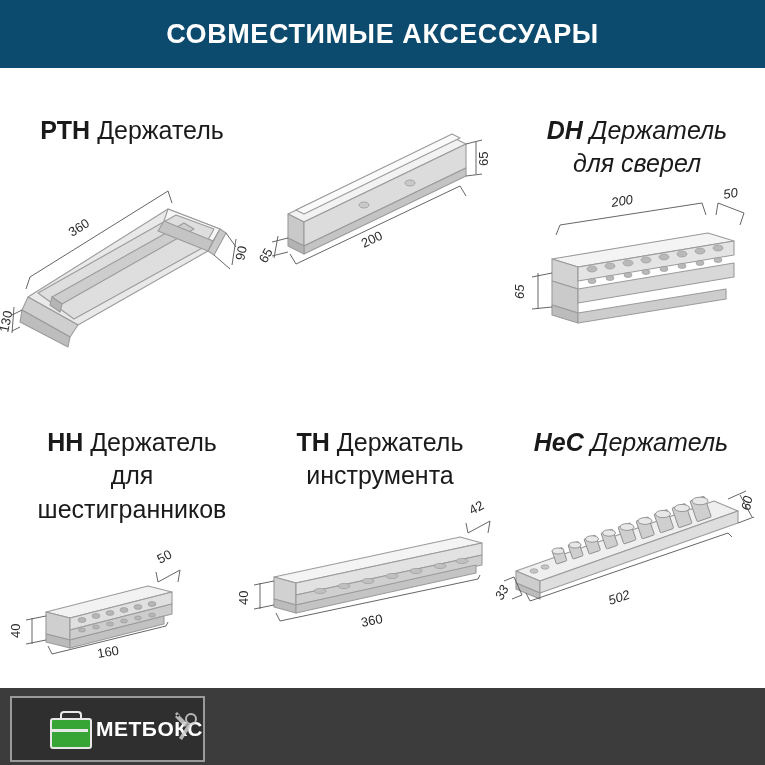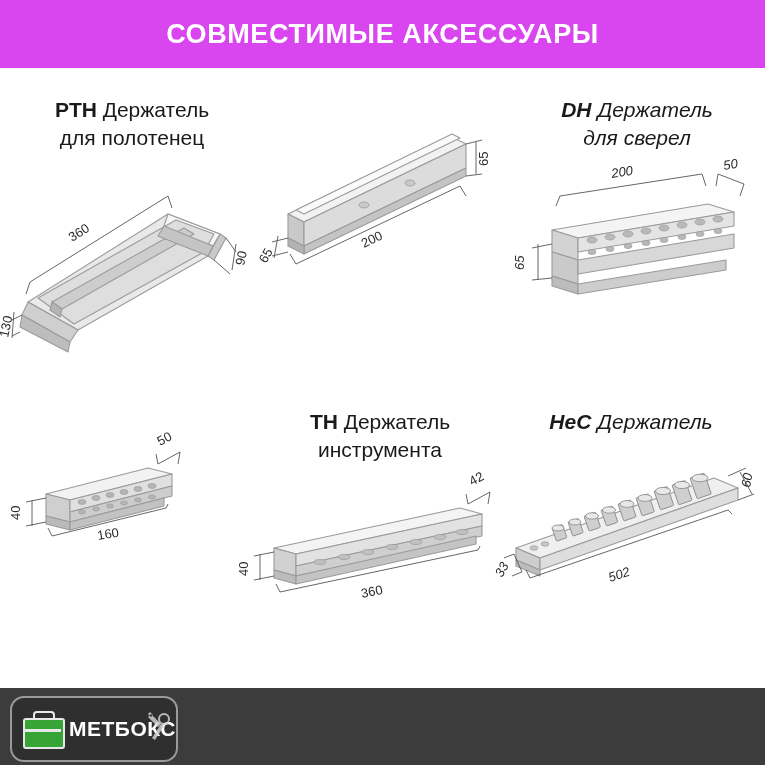--- a/index.html
+++ b/index.html
@@ -6,61 +6,62 @@
   body{
     width:765px;height:765px;
     background:#ffffff;
     font-family:"Liberation Sans", sans-serif;
     overflow:hidden;
     position:relative;
   }
   
   .header{
     position:absolute;left:0;top:0;width:765px;height:68px;
-    background:#d946ef;
+    background:#0c4a6e;
     display:flex;align-items:center;justify-content:center;
   }
   .header-title{
     color:#ffffff;
     font-size:27px;
     font-weight:bold;
     letter-spacing:.6px;
     text-align:center;
   }
   
   .grid{
     position:absolute;left:0;top:68px;width:765px;height:620px;
   }
   .cell{position:absolute;}
   .cap{
     text-align:center;
-    font-size:21px;
+    font-size:25px;
     color:#1a1a1a;
     line-height:1.33;
+    margin-top:18px;
   }
   .cap b{font-weight:bold;}
   .art{position:relative;}
   svg{display:block;overflow:visible;}
   .dim{
     font-size:13px;
     fill:#2b2b2b;
     font-family:"Liberation Sans", sans-serif;
   }
   
   .footer{
     position:absolute;left:0;bottom:0;width:765px;height:77px;
     background:#3c3c3c;
   }
   .logo{
     position:absolute;left:10px;top:8px;
     width:164px;height:62px;
     background:#2f2f2f;
     border:2px solid #9a9a9a;
-    border-radius:14px;
-    display:flex;align-items:center;
+    border-radius:0;
+    display:flex;align-items:center;padding-left:27px;
   }
   .logo-mark{
     position:relative;width:46px;height:38px;margin-left:7px;
   }
   .logo-box{
     position:absolute;left:4px;top:8px;width:38px;height:27px;
     background:#36a535;border:2px solid #e8e8e8;border-radius:3px;
   }
   .logo-handle{
     position:absolute;left:14px;top:1px;width:18px;height:9px;
@@ -82,21 +83,20 @@
 <div class="header">
   <div class="header-title">СОВМЕСТИМЫЕ АКСЕССУАРЫ</div>
 </div>
 
 <div class="grid">
 
   <div class="cell" style="left:8px;top:28px;width:248px;">
     <div class="cap">
       <span><b>PTH</b></span>
       <span>Держатель</span><br>
-      <span>для полотенец</span>
     </div>
     <div class="art">
       <svg width="248" height="200" viewBox="0 0 248 200">
 
         <g stroke="#9b9b9b" stroke-width="1.1" stroke-linejoin="round">
           <polygon points="20,150 160,62 212,82 200,104 70,178" fill="#e9e9e9"></polygon>
           <polygon points="160,62 212,82 205,94 156,74" fill="#f6f6f6"></polygon>
           <polygon points="20,150 70,178 62,190 14,163" fill="#cfcfcf"></polygon>
           <polygon points="14,163 62,190 60,200 12,175" fill="#bdbdbd"></polygon>
           <polygon points="30,146 168,68 206,82 196,100 66,172" fill="#dedede"></polygon>
@@ -214,20 +214,26 @@
           <line x1="40" y1="126" x2="20" y2="128"></line>
         </g>
         <text class="dim" x="100" y="26" transform="rotate(-9 100 26)">200</text>
         <text class="dim" x="212" y="18" transform="rotate(-9 212 18)">50</text>
         <text class="dim" x="12" y="118" transform="rotate(-90 12 118)">65</text>
       </svg>
     </div>
   </div>
 
   <div class="cell" style="left:8px;top:340px;width:248px;">
+    <div class="cap">
+      <span><b>HH</b></span>
+      <span>Держатель</span><br>
+      <span>для</span><br>
+      <span>шестигранников</span>
+    </div>
     <div class="art">
       <svg width="248" height="140" viewBox="0 0 248 140">
         <g stroke="#9b9b9b" stroke-width="1.1" stroke-linejoin="round">
           <polygon points="38,86 140,60 164,66 62,92" fill="#f2f2f2"></polygon>
           <polygon points="38,86 62,92 62,114 38,108" fill="#cfcfcf"></polygon>
           <polygon points="62,92 164,66 164,78 62,104" fill="#e0e0e0"></polygon>
           <polygon points="62,104 164,78 164,88 62,114" fill="#cdcdcd"></polygon>
           <polygon points="38,108 62,114 62,122 38,116" fill="#bababa"></polygon>
           <polygon points="62,114 156,90 156,98 62,122" fill="#c2c2c2"></polygon>
         </g>

